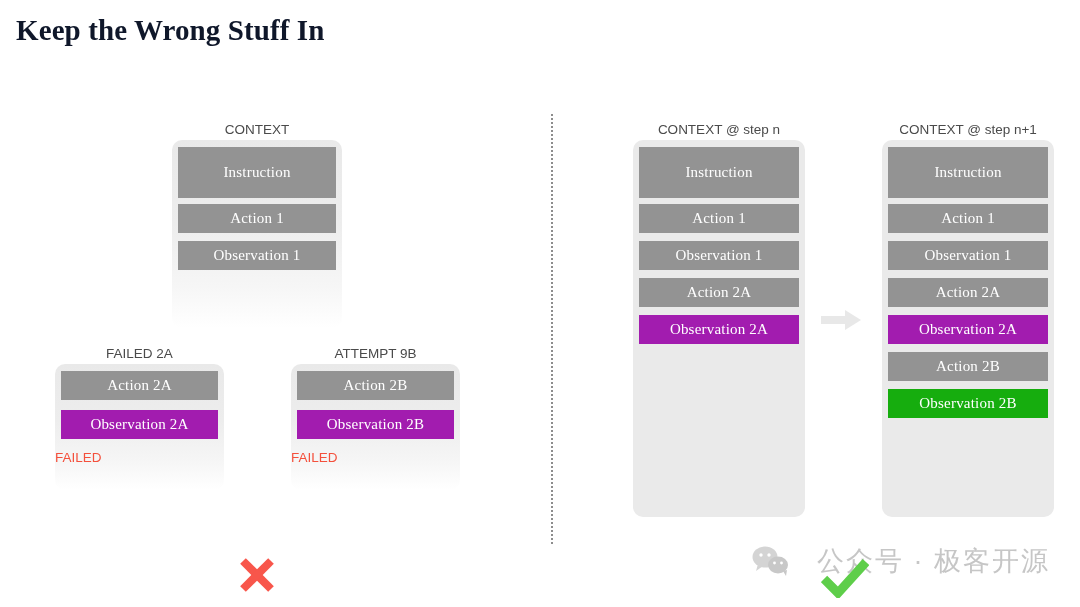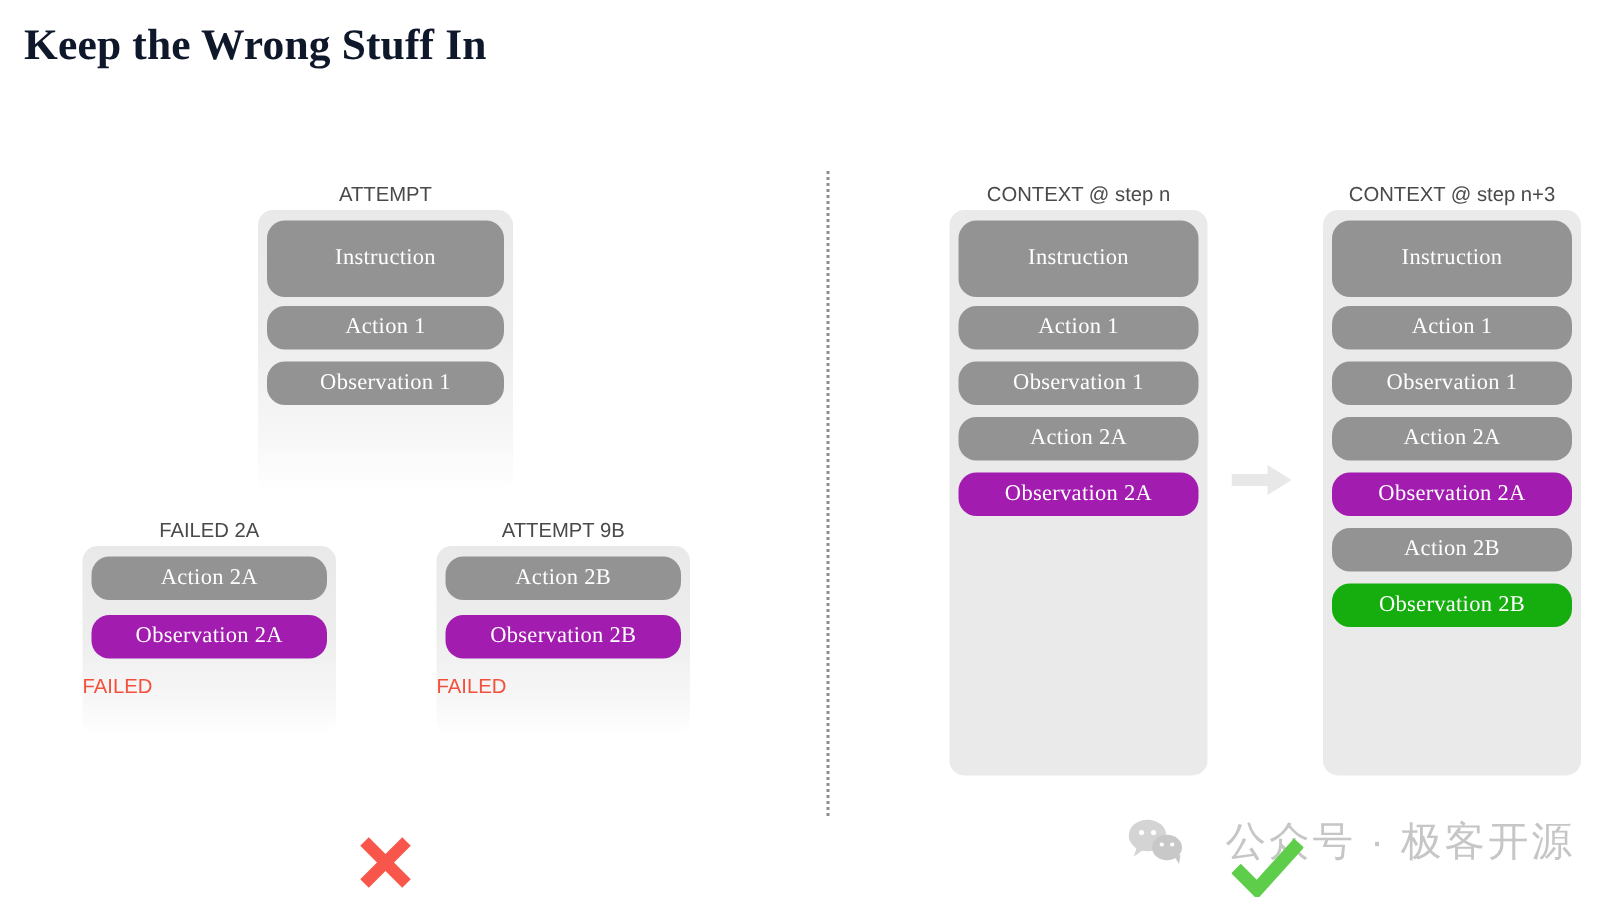--- a/index.html
+++ b/index.html
@@ -58,21 +58,21 @@
   .panel-solid {
     background: #eaeaea;
   }
   .panel-fade {
     background: linear-gradient(to bottom, #e9e9e9 0%, #ededed 45%, #f6f6f6 78%, #ffffff 100%);
   }
 
   
   .block {
     position: absolute;
-    border-radius: 12px;
+    border-radius: 0;
     box-sizing: border-box;
     display: flex;
     align-items: center;
     justify-content: center;
     font-family: "Liberation Serif", serif;
     font-size: 15px;
     color: #ffffff;
     letter-spacing: 0.2px;
     white-space: nowrap;
   }
@@ -133,21 +133,21 @@
     white-space: nowrap;
   }
 </style>
 </head>
 <body>
 
 <div class="page-title">Keep the Wrong Stuff In</div>
 
 <div class="divider"></div>
 
-<div class="caption" style="left:172px; top:122px; width:170px;">ATTEMPT</div>
+<div class="caption" style="left:172px; top:122px; width:170px;">CONTEXT</div>
 
 <div class="panel panel-fade" style="left:172px; top:140px; width:170px; height:188px;">
   <div class="block block-gray" style="left:6px; top:7px; width:158px; height:51px;">Instruction</div>
   <div class="block block-gray" style="left:6px; top:64px; width:158px; height:29px;">Action 1</div>
   <div class="block block-gray" style="left:6px; top:101px; width:158px; height:29px;">Observation 1</div>
 </div>
 
 <div class="caption" style="left:55px; top:346px; width:169px;">FAILED 2A</div>
 
 <div class="panel panel-fade" style="left:55px; top:364px; width:169px; height:126px;">
@@ -176,21 +176,21 @@
   <div class="block block-gray" style="left:6px; top:64px; width:160px; height:29px;">Action 1</div>
   <div class="block block-gray" style="left:6px; top:101px; width:160px; height:29px;">Observation 1</div>
   <div class="block block-gray" style="left:6px; top:138px; width:160px; height:29px;">Action 2A</div>
   <div class="block block-red" style="left:6px; top:175px; width:160px; height:29px;">Observation 2A</div>
 </div>
 
 <svg class="arrow" viewBox="0 0 40 20">
   <path d="M0 6 H24 V0 L40 10 L24 20 V14 H0 Z" fill="#e8e8e8"></path>
 </svg>
 
-<div class="caption" style="left:882px; top:122px; width:172px;">CONTEXT @ step n+3</div>
+<div class="caption" style="left:882px; top:122px; width:172px;">CONTEXT @ step n+1</div>
 
 <div class="panel panel-solid" style="left:882px; top:140px; width:172px; height:377px;">
   <div class="block block-gray" style="left:6px; top:7px; width:160px; height:51px;">Instruction</div>
   <div class="block block-gray" style="left:6px; top:64px; width:160px; height:29px;">Action 1</div>
   <div class="block block-gray" style="left:6px; top:101px; width:160px; height:29px;">Observation 1</div>
   <div class="block block-gray" style="left:6px; top:138px; width:160px; height:29px;">Action 2A</div>
   <div class="block block-red" style="left:6px; top:175px; width:160px; height:29px;">Observation 2A</div>
   <div class="block block-gray" style="left:6px; top:212px; width:160px; height:29px;">Action 2B</div>
   <div class="block block-green" style="left:6px; top:249px; width:160px; height:29px;">Observation 2B</div>
 </div>

